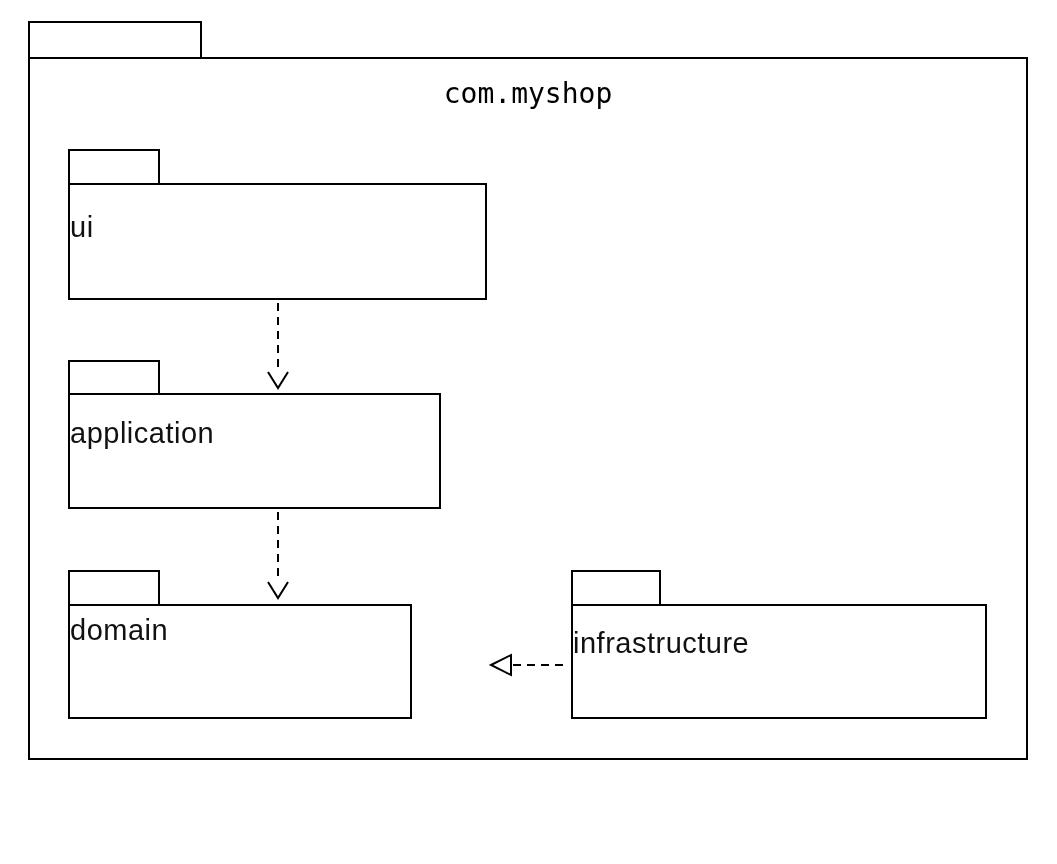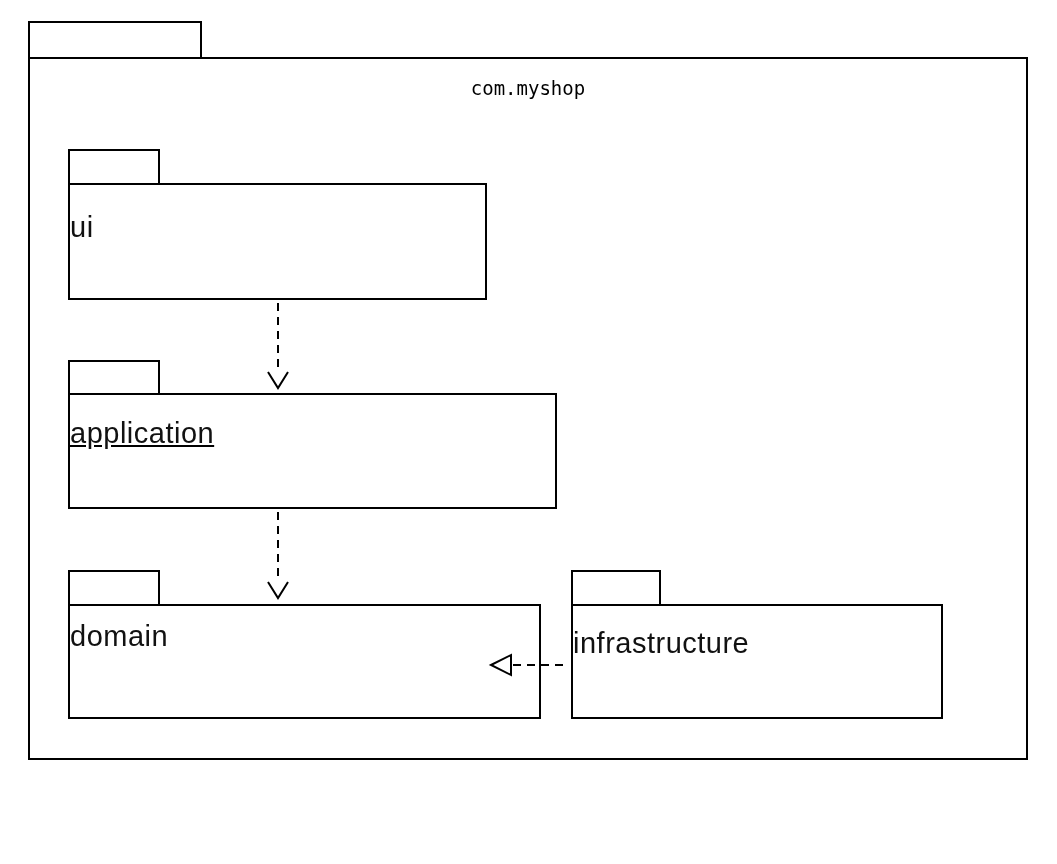--- a/index.html
+++ b/index.html
@@ -36,32 +36,32 @@
   }
   
   .outer-tab  { left: 28px;  top: 21px;  width: 174px; height: 36px; }
   .outer-body { left: 28px;  top: 57px;  width: 1000px; height: 703px; }
   .outer-title {
     position: absolute;
     left: 0; top: 18px;
     width: 100%;
     text-align: center;
     font-family: "DejaVu Sans Mono", monospace;
-    font-size: 19px;
+    font-size: 28px;
     color: #000;
   }
   
   .ui-tab     { left: 68px;  top: 149px; width: 92px;  height: 34px; }
   .ui-body    { left: 68px;  top: 183px; width: 419px; height: 117px; padding-top: 26px; }
   .app-tab    { left: 68px;  top: 360px; width: 92px;  height: 33px; }
-  .app-body   { left: 68px;  top: 393px; width: 489px; height: 116px; padding-top: 22px; text-decoration: underline; }
+  .app-body   { left: 68px;  top: 393px; width: 373px; height: 116px; padding-top: 22px; }
   .dom-tab    { left: 68px;  top: 570px; width: 92px;  height: 34px; }
-  .dom-body   { left: 68px;  top: 604px; width: 473px; height: 115px; padding-top: 14px; }
+  .dom-body   { left: 68px;  top: 604px; width: 344px; height: 115px; padding-top: 8px; }
   .infra-tab  { left: 571px; top: 570px; width: 90px;  height: 34px; }
-  .infra-body { left: 571px; top: 604px; width: 372px; height: 115px; padding-top: 21px; }
+  .infra-body { left: 571px; top: 604px; width: 416px; height: 115px; padding-top: 21px; }
 
   .relations {
     position: absolute;
     left: 0; top: 0;
     width: 1057px;
     height: 864px;
     pointer-events: none;
   }
   .dash-line {
     stroke: #000;

